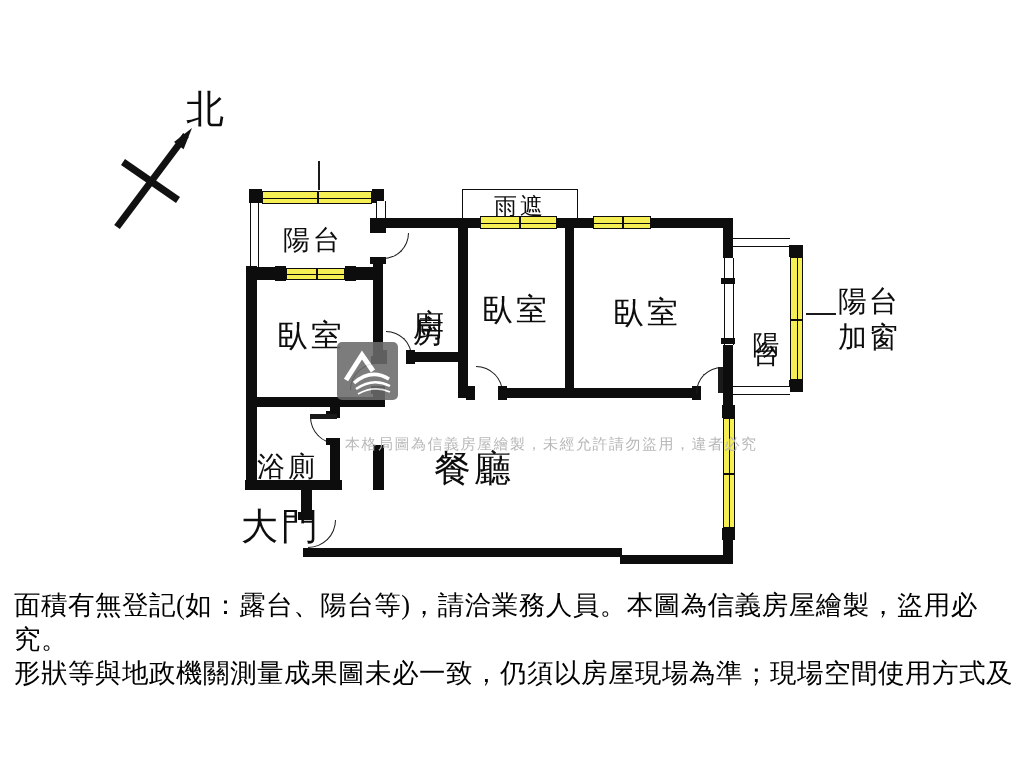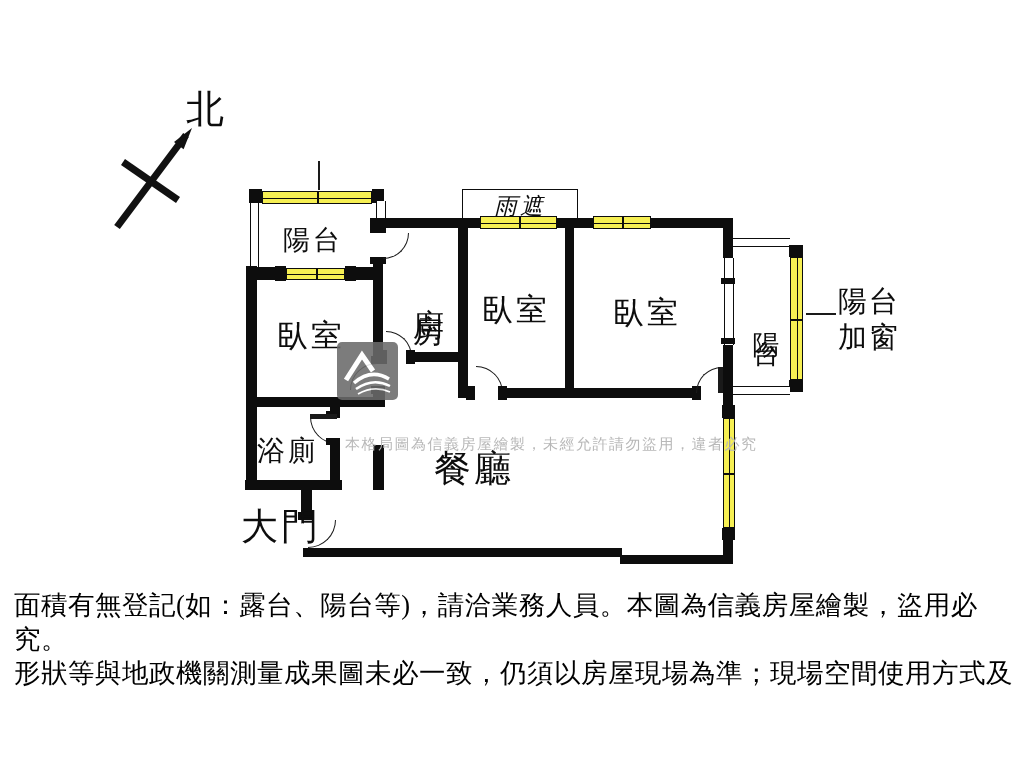--- a/index.html
+++ b/index.html
@@ -51,21 +51,21 @@
 
   <div class="wall" style="left:246px;top:267px;width:30px;height:13px;"></div>
   <div class="cap" style="left:275px;top:266px;width:11px;height:15px;"></div>
   <div class="win-h" style="left:286px;top:268px;width:59px;height:12px;"></div>
   <div class="cap" style="left:345px;top:266px;width:11px;height:15px;"></div>
   <div class="wall" style="left:356px;top:267px;width:18px;height:13px;"></div>
 
   <div class="wall" style="left:370px;top:218px;width:363px;height:10px;"></div>
 
   <div class="abs" style="left:462px;top:189px;width:116px;height:33px;border:1.5px solid #0d0d0d;box-sizing:border-box;"></div>
-  <div class="room-label" style="left:520px;top:206px;font-size:23px;font-style:italic;">雨遮</div>
+  <div class="room-label" style="left:520px;top:206px;font-size:23px;">雨遮</div>
 
   <div class="win-h" style="left:480px;top:216px;width:77px;height:13px;"></div>
   <div class="win-h" style="left:593px;top:216px;width:58px;height:13px;"></div>
 
   <div class="wall" style="left:246px;top:266px;width:11px;height:224px;"></div>
 
   <div class="wall" style="left:373px;top:218px;width:10px;height:14px;"></div>
   <div class="cap" style="left:370px;top:226px;width:16px;height:7px;"></div>
   <div class="cap" style="left:370px;top:257px;width:16px;height:7px;"></div>
   <div class="arc arc-br" style="left:383px;top:233px;width:26px;height:26px;"></div>
@@ -83,21 +83,21 @@
   <div class="wall" style="left:373px;top:390px;width:12px;height:17px;"></div>
 
   <div class="wall" style="left:247px;top:397px;width:138px;height:10px;"></div>
   <div class="wall" style="left:330px;top:405px;width:10px;height:10px;"></div>
   <div class="cap" style="left:326px;top:411px;width:14px;height:7px;"></div>
   <div class="cap" style="left:310px;top:414px;width:27px;height:5px;background:#1a1a1a;"></div>
   <div class="arc arc-bl" style="left:310px;top:417px;width:27px;height:27px;"></div>
   <div class="cap" style="left:326px;top:438px;width:14px;height:7px;"></div>
   <div class="wall" style="left:330px;top:443px;width:10px;height:47px;"></div>
   <div class="wall" style="left:245px;top:480px;width:97px;height:10px;"></div>
-  <div class="room-label" style="left:288px;top:451px;font-size:28px;">浴廁</div>
+  <div class="room-label" style="left:288px;top:467px;font-size:28px;">浴廁</div>
 
   <div class="wall" style="left:373px;top:445px;width:11px;height:45px;"></div>
 
   <div class="wall" style="left:301px;top:480px;width:11px;height:38px;"></div>
   <div class="cap" style="left:298px;top:512px;width:15px;height:8px;"></div>
   <div class="arc arc-br" style="left:308px;top:520px;width:28px;height:28px;"></div>
   <div class="room-label" style="left:281px;top:527px;font-size:37px;">大門</div>
 
   <div class="wall" style="left:303px;top:548px;width:319px;height:9px;"></div>
   <div class="wall" style="left:620px;top:555px;width:113px;height:9px;"></div>

